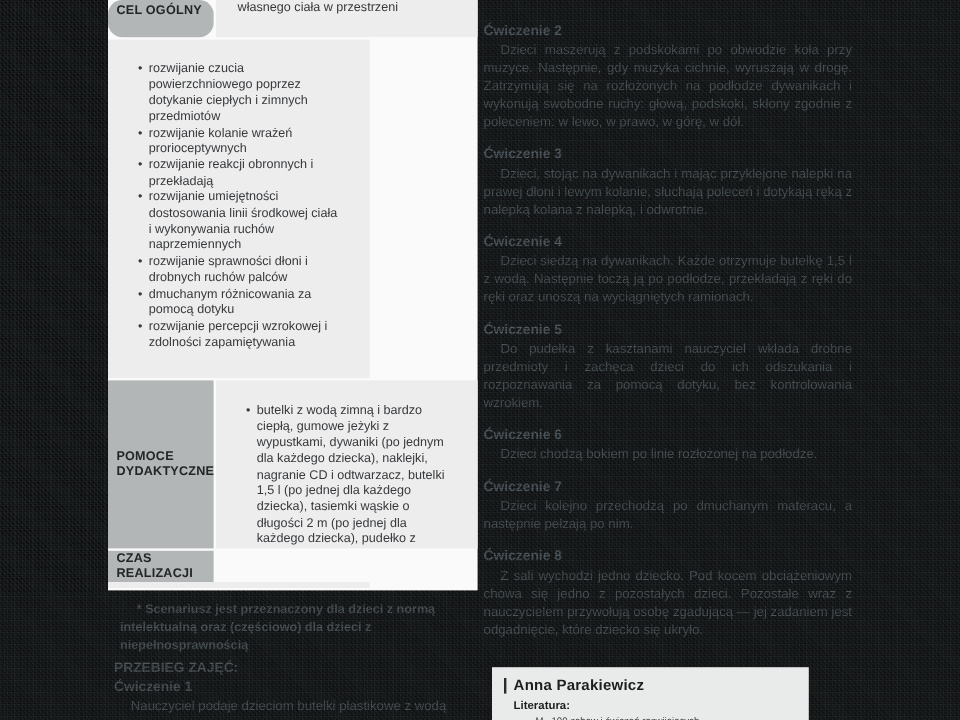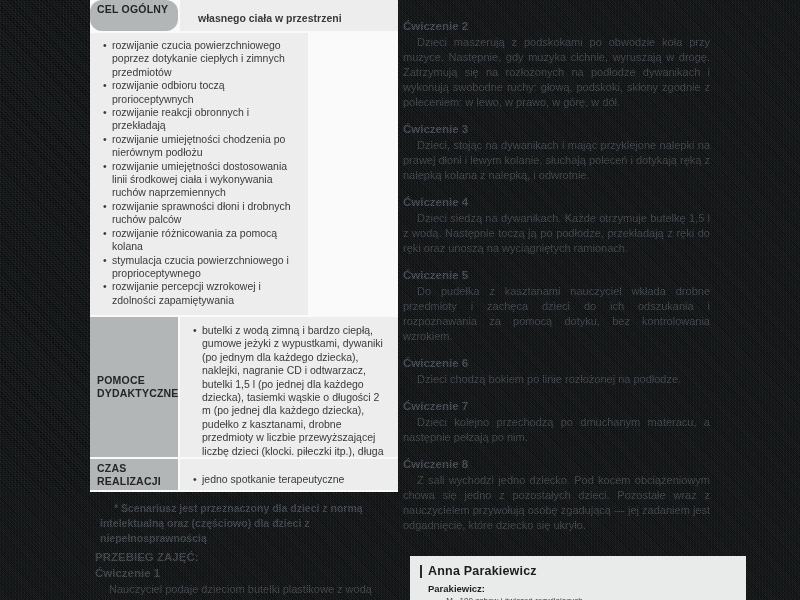--- a/index.html
+++ b/index.html
@@ -13,51 +13,51 @@
       repeating-linear-gradient(45deg, rgba(0,0,0,0.45) 0 1px, transparent 1px 3px);
   }
   
   .shade{position:absolute;z-index:5;pointer-events:none;
     background: repeating-conic-gradient(rgba(14,16,17,0.55) 0% 25%, rgba(70,78,82,0.10) 0% 50%) 0 0/2px 2px;}
   .shade-right{left:398px;top:0;width:402px;height:600px;}
   .shade-left{left:0;top:494px;width:398px;height:106px;}
   
   .table{position:absolute;left:90px;top:0;width:308px;z-index:10;background:#fafafa;padding-bottom:2px;}
   .row{display:flex;column-gap:2px;margin-bottom:2px;}
-  .row:last-child{margin-bottom:0;}
+  .row:last-child{margin-bottom:0;flex-direction:column;}
   .cell-label{width:88px;box-sizing:border-box;background:#b3b6b7;color:#232527;
     font-weight:bold;font-size:10.5px;line-height:13px;letter-spacing:.2px;
     padding:0 4px 0 7px;display:flex;align-items:center;}
   .cell-content{width:218px;box-sizing:border-box;background:#ededee;color:#37393b;
     font-size:10.5px;line-height:13.4px;padding:2px 6px 0 8px;overflow:hidden;}
   .row1{height:31px;}
   .row1 .cell-label{align-items:flex-start;padding-top:3px;border-radius:12px;}
-  .row1 .cell-content{padding-top:12px;padding-left:18px;font-weight:bold;}
+  .row1 .cell-content{padding-top:0;padding-left:18px;}
   .row2{height:282px;}
   .row3{height:140px;}
   .row3 .cell-content{padding-top:3px;}
   .row4{height:31px;}
   .row4 .cell-content{display:flex;align-items:flex-end;padding-top:0;}
-  .cell-content ul{margin:4px;padding:0;list-style:none;}
+  .cell-content ul{margin:16px;padding:0;list-style:none;}
   .cell-content li{position:relative;padding-left:10px;}
   .cell-content li::before{content:"\2022";position:absolute;left:1px;top:0;}
   
   .obscured{color:#535c60;z-index:2;filter:blur(0.3px);}
   .footnote{position:absolute;left:100px;top:501px;width:302px;font-size:10.5px;
     font-weight:600;line-height:15px;text-indent:14px;}
   .left-bottom{position:absolute;left:95px;top:550px;width:306px;}
   .lb-h,.lb-h2{font-weight:bold;font-size:11.5px;line-height:14px;}
   .lb-h2{margin-top:2px;}
   .lb-p{margin:2px 0 0 0;font-size:11px;line-height:15px;text-indent:14px;text-align:justify;}
   .excol{position:absolute;left:403px;top:20px;width:307px;}
   .ex{margin-bottom:13px;}
   .ex-h{margin:0 0 3px 0;font-size:11.5px;font-weight:bold;color:#59636a;}
   .ex-p{margin:0;font-size:11px;line-height:15px;text-indent:14px;text-align:justify;}
   
-  .authorbox{position:absolute;left:410px;top:556px;width:336px;height:44px;z-index:10;
+  .authorbox{position:absolute;left:410px;top:556px;width:264px;height:44px;z-index:10;
     background:#e9eaea;box-sizing:border-box;padding:8px 8px 0 18px;overflow:hidden;}
   .a-row{display:flex;align-items:center;}
   .a-bar{position:absolute;left:10px;top:9px;width:2px;height:13px;background:#2b2b2b;}
   .a-name{font-weight:bold;font-size:12.5px;color:#1d1d1d;letter-spacing:.2px;}
   .a-lit{margin-top:5px;font-weight:bold;font-size:9.5px;color:#1d1d1d;}
   .a-ref{margin-top:2px;margin-left:8px;font-size:8px;color:#3c3c3c;}
 </style>
 </head>
 <body>
 
@@ -69,27 +69,25 @@
       <div class="cell-content">
 
       <div>własnego ciała w przestrzeni</div>
         </div>
     </div>
     <div class="row row2">
       <div class="cell-content">
         <ul>
 
         <li>rozwijanie czucia powierzchniowego poprzez dotykanie ciepłych i zimnych przedmiotów</li>
-            <li>rozwijanie odbioru toczą prorioceptywnych</li>
+            <li>rozwijanie kolanie wrażeń prorioceptywnych</li>
             <li>rozwijanie reakcji obronnych i przekładają</li>
-            <li>rozwijanie umiejętności chodzenia po nierównym podłożu</li>
             <li>rozwijanie umiejętności dostosowania linii środkowej ciała i wykonywania ruchów naprzemiennych</li>
             <li>rozwijanie sprawności dłoni i drobnych ruchów palców</li>
-            <li>rozwijanie różnicowania za pomocą kolana</li>
-            <li>stymulacja czucia powierzchniowego i proprioceptywnego</li>
+            <li>dmuchanym różnicowania za pomocą dotyku</li>
             <li>rozwijanie percepcji wzrokowej i zdolności zapamiętywania</li>
           </ul>
       </div>
     </div>
     <div class="row row3">
       <div class="cell-label">POMOCE DYDAKTYCZNE</div>
       <div class="cell-content">
         <ul>
 
         <li>butelki z wodą zimną i bardzo ciepłą, gumowe jeżyki z wypustkami, dywaniki (po jednym dla każdego dziecka), naklejki, nagranie CD i odtwarzacz, butelki 1,5 l (po jednej dla każdego dziecka), tasiemki wąskie o długości 2 m (po jednej dla każdego dziecka), pudełko z kasztanami, drobne przedmioty w liczbie przewyższającej liczbę dzieci (klocki. piłeczki itp.), długa lina, dmuchany materac, koc obciążeniowy</li>
@@ -154,17 +152,17 @@
     </div>
 
   <div class="shade shade-right"></div>
   <div class="shade shade-left"></div>
 
   <div class="authorbox">
     <span class="a-bar"></span>
     <div class="a-row">
       <span class="a-name">Anna Parakiewicz</span>
     </div>
-    <div class="a-lit">Parakiewicz:</div>
+    <div class="a-lit">Literatura:</div>
     <div class="a-ref">… M., 100 zabaw i ćwiczeń rozwijających …</div>
   </div>
 
 </div>
 
 </body></html>

